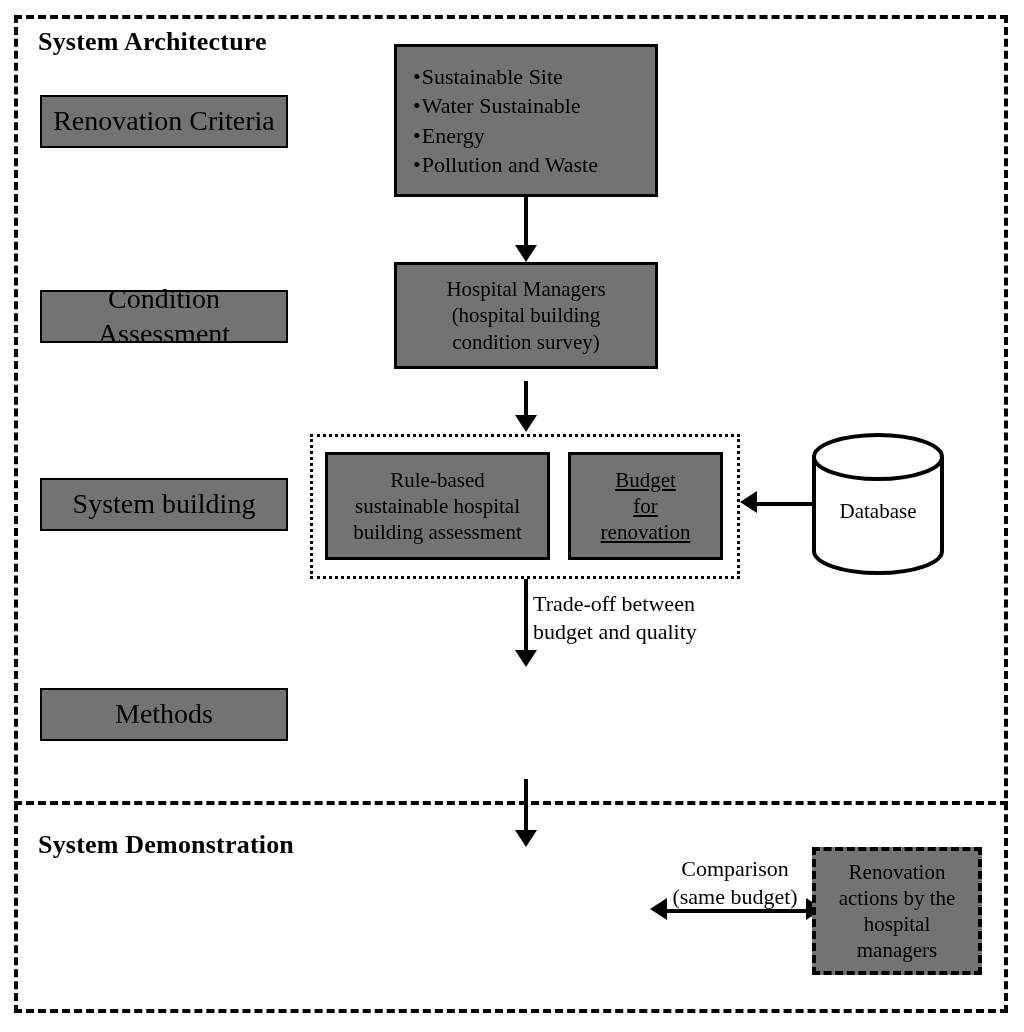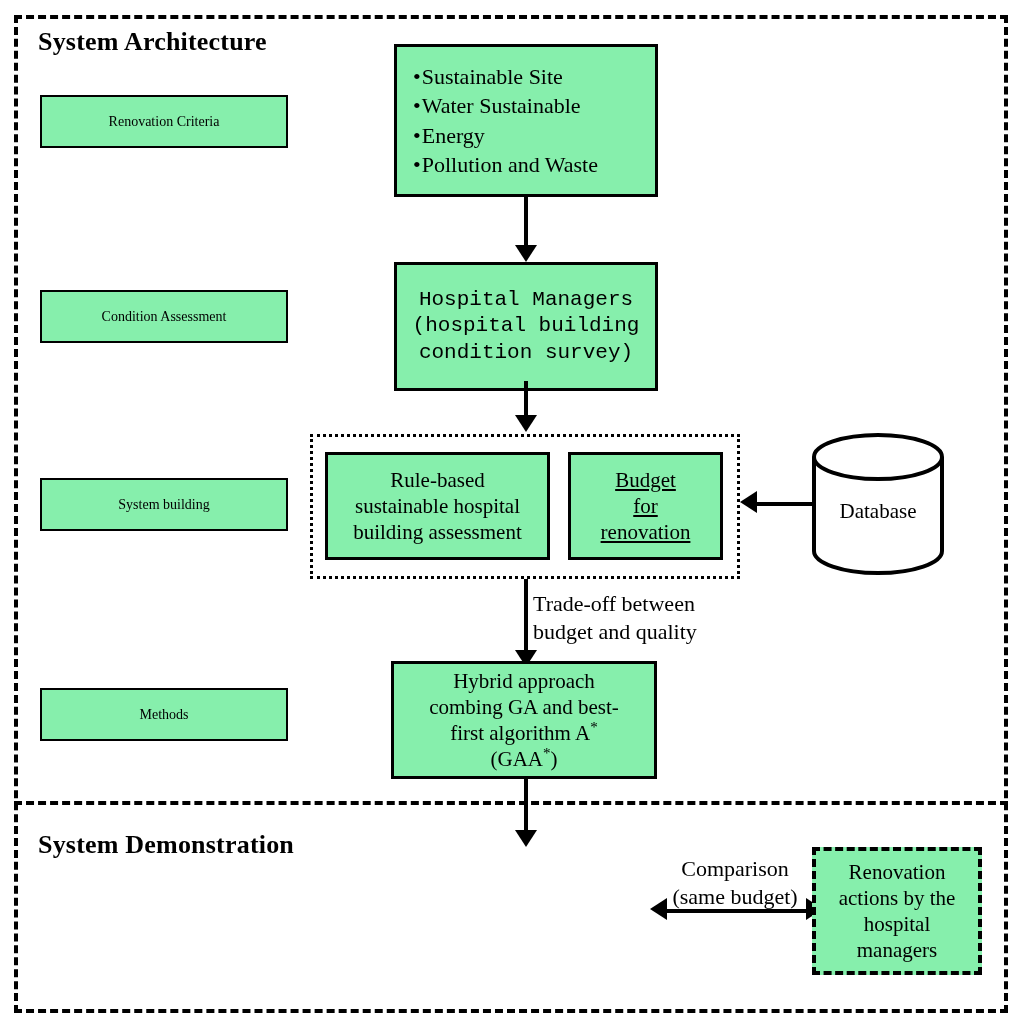--- a/index.html
+++ b/index.html
@@ -44,36 +44,36 @@
     white-space: nowrap;
   }
   #title-architecture { left: 38px; top: 27px; }
   #title-demonstration { left: 38px; top: 830px; }
 
   
   .box {
     position: absolute;
     box-sizing: border-box;
     border: 3px solid #000;
-    background: #86efac;
+    background: #737373;
     display: flex;
     align-items: center;
     justify-content: center;
     text-align: center;
     line-height: 1.24;
     font-size: 21px;
   }
   .box.dashed { border: 4px dashed #000; }
   .box.thin { border-width: 2px; }
 
   .stage-label {
     left: 40px;
     width: 248px;
     height: 53px;
-    font-size: 14px;
+    font-size: 28px;
   }
 
   
   #criteria-box {
     left: 394px;
     top: 44px;
     width: 264px;
     height: 153px;
     align-items: center;
     justify-content: flex-start;
@@ -204,21 +204,21 @@
       <span class="item"><span class="bullet">•</span><span>Sustainable Site</span></span>
       <span class="item"><span class="bullet">•</span><span>Water Sustainable</span></span>
       <span class="item"><span class="bullet">•</span><span>Energy</span></span>
       <span class="item"><span class="bullet">•</span><span>Pollution and Waste</span></span>
     </div>
   </div>
 
   <div class="vline" style="left:524px; top:197px; height:52px;"></div>
   <div class="arrow-down" style="left:515px; top:245px;"></div>
 
-  <div class="box" id="hospital-managers-box" style="left:394px; top:262px; width:264px; height:129px;font-family:Liberation Mono, monospace;">
+  <div class="box" id="hospital-managers-box" style="left:394px; top:262px; width:264px; height:107px;">
     <div>
       <div>Hospital Managers</div>
       <div>(hospital building</div>
       <div>condition survey)</div>
     </div>
   </div>
 
   <div class="vline" style="left:524px; top:381px; height:37px;"></div>
   <div class="arrow-down" style="left:515px; top:415px;"></div>
 
@@ -251,28 +251,20 @@
   <div class="hline" style="left:757px; top:502px; width:55px;"></div>
   <div class="arrow-left" style="left:740px; top:491px;"></div>
 
   <div class="vline" style="left:524px; top:579px; height:75px;"></div>
   <div class="arrow-down" style="left:515px; top:650px;"></div>
   <div class="edge-label left-align" style="left:533px; top:590px;">
     <div>Trade-off between</div>
     <div>budget and quality</div>
   </div>
 
-  <div class="box" style="left:391px; top:661px; width:266px; height:118px;">
-    <div>
-      <div>Hybrid approach</div>
-      <div>combing GA and best-</div>
-      <div><span>first algorithm A</span><sup class="star">*</sup></div>
-      <div><span>(GAA</span><sup class="star">*</sup><span>)</span></div>
-    </div>
-  </div>
 
   <div class="vline" style="left:524px; top:779px; height:55px;"></div>
   <div class="arrow-down" style="left:515px; top:830px;"></div>
 
 
   <div class="hline" style="left:663px; top:909px; width:146px;"></div>
   <div class="arrow-left" style="left:650px; top:898px;"></div>
   <div class="arrow-right" style="left:806px; top:898px;"></div>
   <div class="edge-label" style="left:655px; top:855px; width:160px;">
     <div>Comparison</div>

